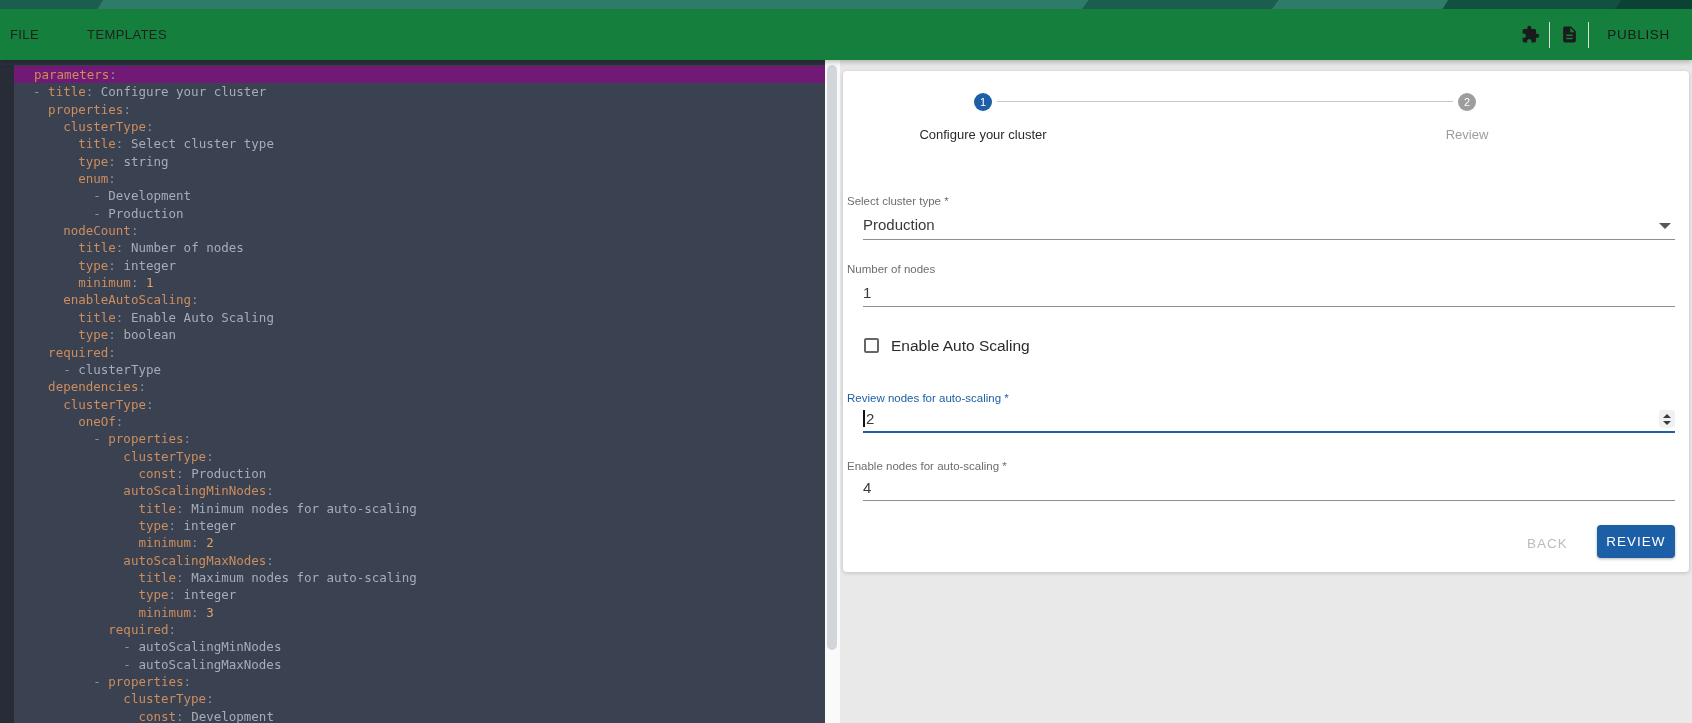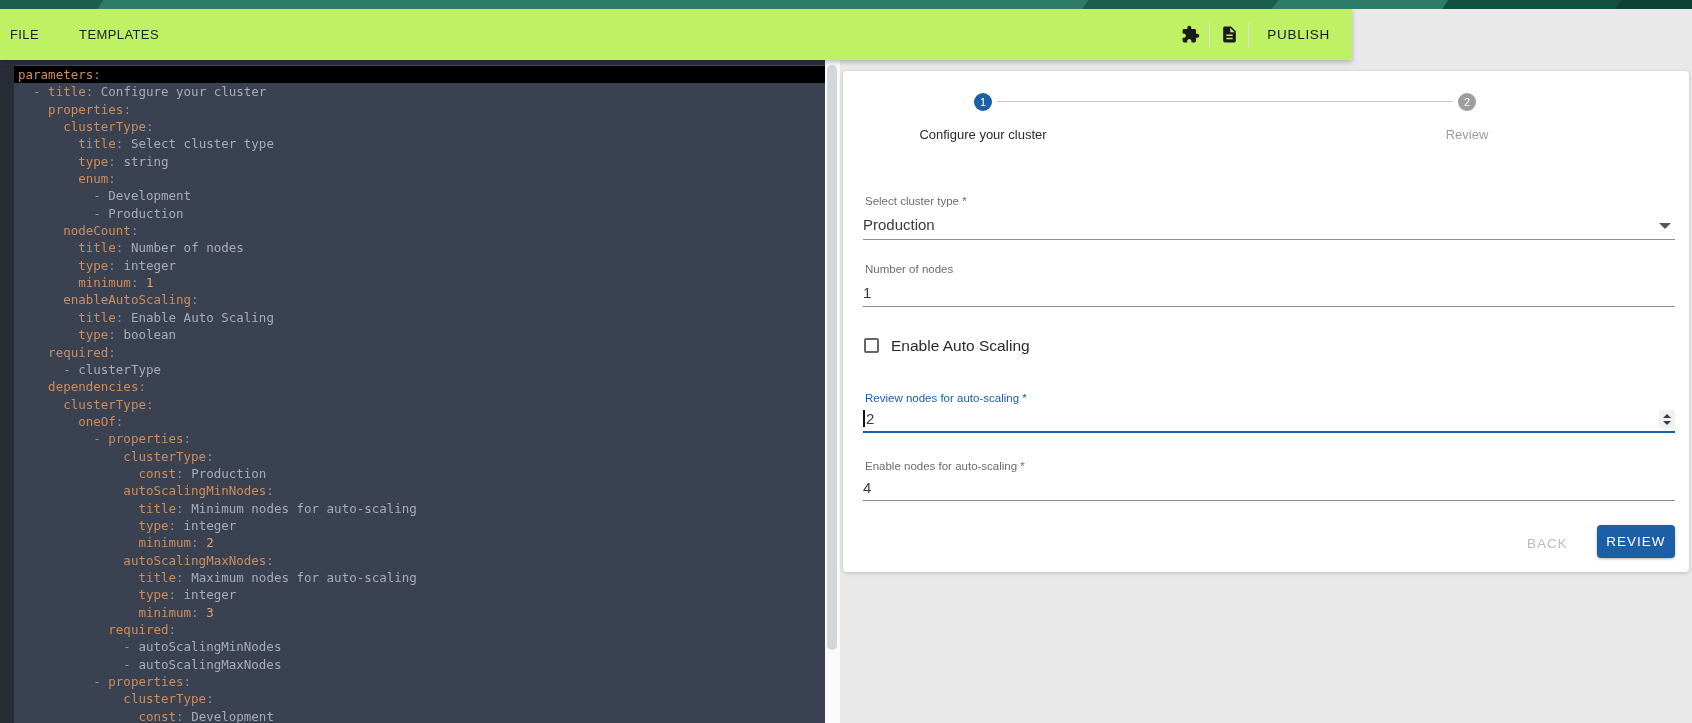--- a/index.html
+++ b/index.html
@@ -10,50 +10,50 @@
   }
   
   .accent-bar { position:absolute; top:0; left:0; width:1692px; height:9px; background:#2f7b6a; overflow:hidden; z-index:6; }
   .wedge { position:absolute; top:-2px; height:14px; }
   .w1 { left:-30px;  width:130px; background:#1b5d4e; transform:skewX(-32deg); }
   .w2 { left:1085px; width:190px; background:#1b5d4e; transform:skewX(-36deg); }
   .w3 { left:1445px; width:330px; background:#12503f; transform:skewX(-32deg); }
   .w4 { left:1618px; width:120px; background:#0c4234; transform:skewX(-32deg); }
   
   .toolbar {
-    position:absolute; top:9px; left:0; width:1352px; height:51px; background:#bef264;
+    position:absolute; top:9px; left:0; width:1692px; height:51px; background:#15803d;
     box-shadow:0 2px 5px rgba(0,0,0,.25); z-index:5; display:flex; align-items:center;
   }
   .menu-btn {
     background:none; border:none; cursor:pointer; font-family:"Liberation Sans", sans-serif;
     font-size:13px; font-weight:500; letter-spacing:.4px; color:#1f1f1f; padding:8px 6px;
   }
   .menu-btn.file { margin-left:4px; }
-  .menu-btn.templates { margin-left:28px; }
+  .menu-btn.templates { margin-left:36px; }
   .toolbar-right { position:absolute; right:20px; top:0; height:51px; display:flex; align-items:center; }
   .icon-btn { width:38px; height:38px; background:none; border:none; cursor:pointer; display:flex; align-items:center; justify-content:center; }
   .icon-btn svg { width:19px; height:19px; fill:#1b1b1b; }
   .vdiv { width:1px; height:26px; background:#dcdcdc; }
   .publish-btn {
     background:none; border:none; cursor:pointer; font-family:"Liberation Sans", sans-serif;
     font-size:13.5px; font-weight:500; letter-spacing:.7px; color:#1a1a1a; padding:8px 2px 8px 18px;
   }
   
   .editor {
     position:absolute; top:60px; left:0; width:825px; height:663px;
     background:#3a4150; border-top:5px solid #2b313d;
   }
   .gutter { position:absolute; left:0; top:0; bottom:0; width:14px; background:#272c36; }
   .code {
     position:absolute; left:14px; top:0; right:0; bottom:0; overflow:hidden;
     padding:1px 0 0 4px; font-family:"DejaVu Sans Mono", monospace;
     font-size:12.5px; line-height:17.35px; white-space:pre;
   }
   .code-line { height:17.35px; }
-  .code-line.active { background:#000000; margin-left:-4px; padding-left:4px; }
+  .code-line.active { background:#701a75; margin-left:-4px; padding-left:20px; }
   .tok-k { color:#cd8d5e; }
   .tok-v { color:#a6acb8; }
   .tok-p { color:#8b93a1; }
   .tok-n { color:#e2a368; }
   
   .editor-scrollbar { position:absolute; top:60px; left:825px; width:15px; height:663px; background:#fafafa; }
   .editor-scrollbar .thumb { position:absolute; left:2px; top:5px; width:10px; height:585px; background:#d2d6da; border-radius:5px; }
   
   .card {
     position:absolute; left:843px; top:71px; width:846px; height:501px;
@@ -63,21 +63,21 @@
     position:absolute; width:18px; height:18px; border-radius:50%;
     color:#fff; font-size:11px; line-height:18px; text-align:center;
   }
   .step-circle.s1 { left:131px; top:22px; background:#1d5fa7; }
   .step-circle.s2 { left:615px; top:22px; background:#9d9d9d; }
   .connector { position:absolute; left:154px; top:30px; width:456px; height:1px; background:#c6c6c6; }
   .step-label { position:absolute; top:56px; width:200px; text-align:center; font-size:13px; }
   .step-label.sl1 { left:40px;  color:#2b2b2b; }
   .step-label.sl2 { left:524px; color:#9c9c9c; }
   
-  .flabel { position:absolute; left:22px; font-size:11.5px; color:#6d6d6d; }
+  .flabel { position:absolute; left:4px; font-size:11.5px; color:#6d6d6d; }
   .flabel.focused { color:#1d5fa7; }
   .fvalue { position:absolute; left:20px; font-size:15px; color:#3a3a3a; }
   .underline { position:absolute; left:20px; width:812px; height:1px; background:#8f8f8f; }
   .underline.focused { height:2px; background:#1d5fa7; }
   .dd-arrow {
     position:absolute; left:816px; top:152px; width:0; height:0;
     border-left:6px solid transparent; border-right:6px solid transparent; border-top:6px solid #585858;
   }
   .checkbox { position:absolute; left:21px; top:267px; width:15px; height:15px; border:2px solid #666; border-radius:2px; background:#fff; cursor:pointer; }
   .cb-label { position:absolute; left:48px; top:266px; font-size:15.5px; color:#2b2b2b; cursor:pointer; }

